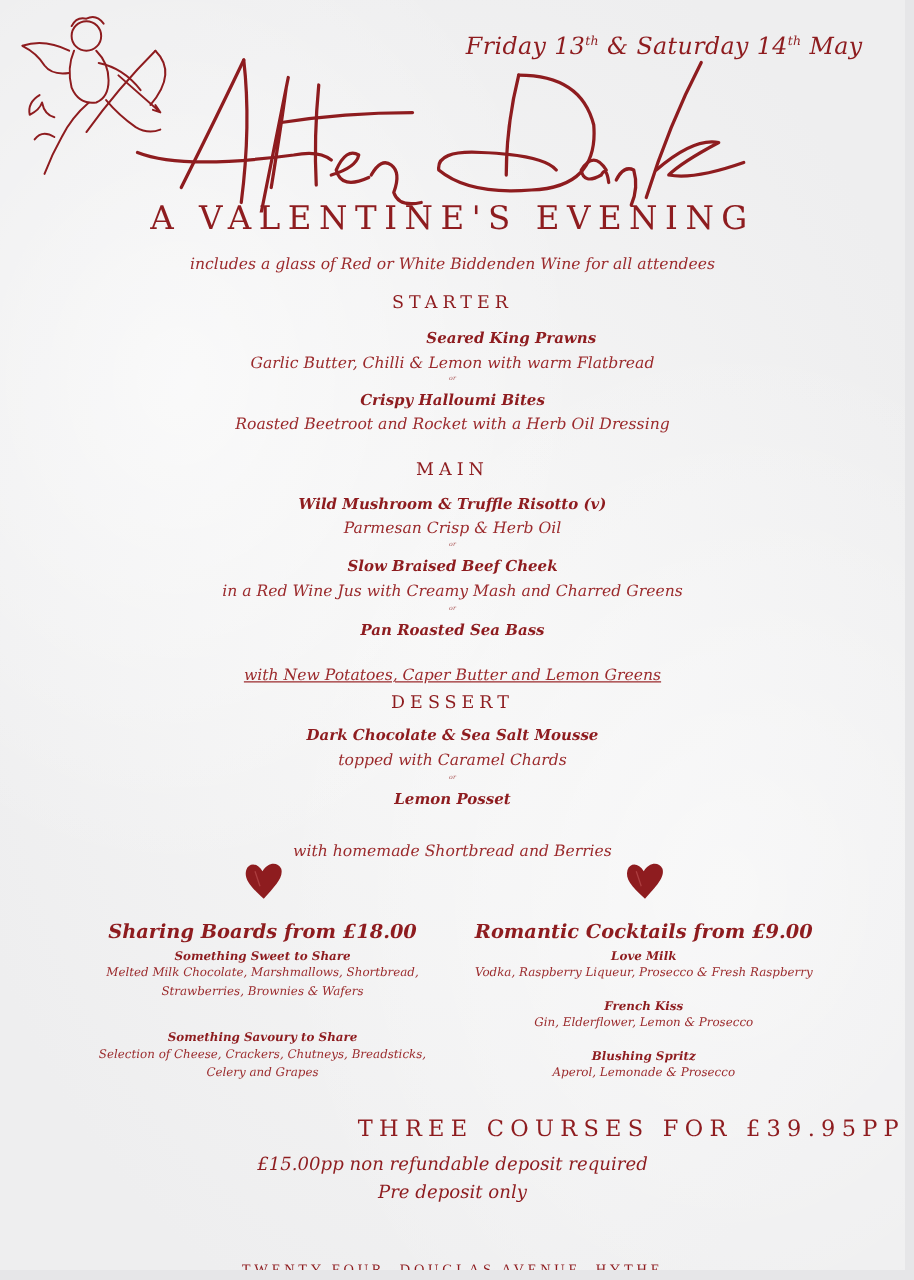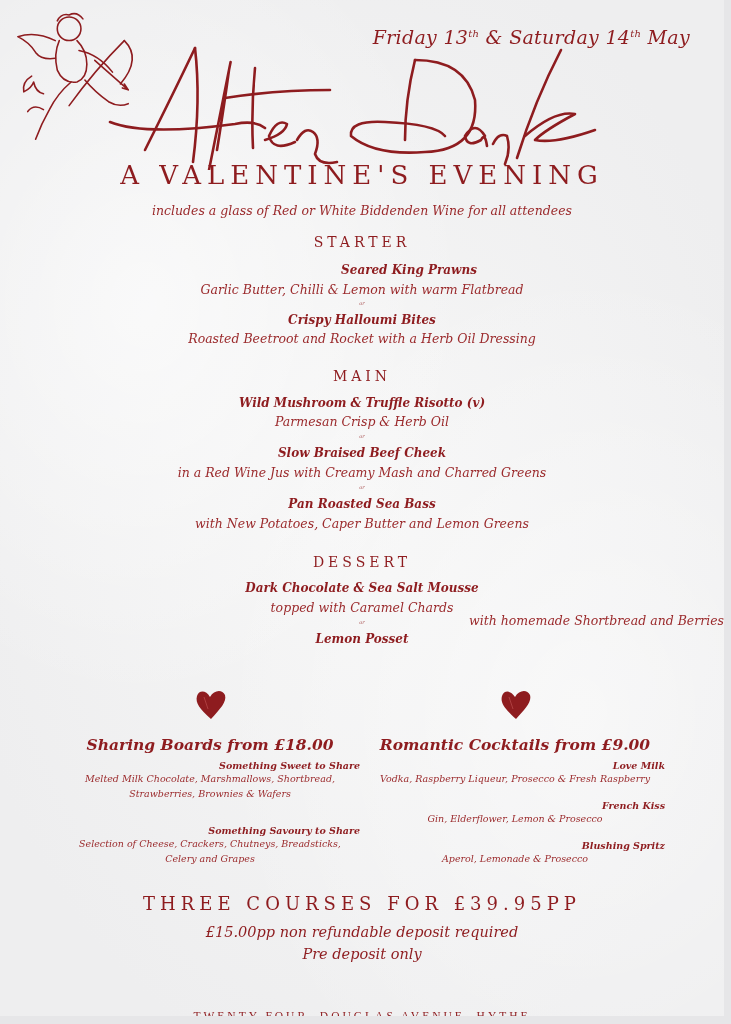--- a/index.html
+++ b/index.html
@@ -34,23 +34,23 @@
   .wine-note { top: 203px; font-size: 12.5px; font-style: italic; color: #9b2a2c; }
   .section-head {
     font-size: 14px; letter-spacing: 4px; color: #8e1c1f; font-weight: normal;
   }
   .dish { font-size: 12px; font-weight: bold; font-style: italic; color: #8e1c1f; }
   .desc { font-size: 12.5px; font-style: italic; color: #9b2a2c; }
   .or { font-size: 5px; font-style: italic; color: #a55; }
   .heart { position: absolute; width: 34px; height: 32px; }
   .col-title { font-size: 15.5px; font-weight: bold; font-style: italic; color: #8e1c1f; }
   .col { position: absolute; text-align: center; }
-  .col-sub { font-size: 9.5px; font-weight: bold; font-style: italic; color: #8e1c1f; text-align: right; }
+  .col-sub { font-size: 9.5px; font-weight: bold; font-style: italic; color: #8e1c1f; }
   .col-desc { font-size: 9.5px; font-style: italic; color: #9b2a2c; line-height: 15px; }
-  .price-line { top: 893px; font-size: 18px; letter-spacing: 5px; color: #8e1c1f; }
+  .price-line { top: 893px; font-size: 18px; letter-spacing: 5px; color: #8e1c1f; text-align: right; }
   .deposit { top: 924px; font-size: 14.5px; font-style: italic; color: #8e1c1f; }
   .preorder { top: 946px; font-size: 14.5px; font-style: italic; color: #8e1c1f; }
   .address { top: 1010px; font-size: 11.5px; letter-spacing: 3px; color: #8e1c1f; font-family: Liberation Serif, serif; }
 </style>
 </head>
 <body>
 
 <div class="paper">
 
   <svg class="cupid" viewBox="0 0 140 150" fill="none" stroke="#8e1c1f" stroke-width="1.6" stroke-linecap="round" stroke-linejoin="round">
@@ -109,28 +109,28 @@
   <div class="center desc" style="top:331px;">Roasted Beetroot and Rocket with a Herb Oil Dressing</div>
 
   <div class="center section-head" style="top:368px;">MAIN</div>
   <div class="center dish" style="top:396px;">Wild Mushroom &amp; Truffle Risotto (v)</div>
   <div class="center desc" style="top:414px;">Parmesan Crisp &amp; Herb Oil</div>
   <div class="center or" style="top:433px;">or</div>
   <div class="center dish" style="top:446px;">Slow Braised Beef Cheek</div>
   <div class="center desc" style="top:465px;">in a Red Wine Jus with Creamy Mash and Charred Greens</div>
   <div class="center or" style="top:484px;">or</div>
   <div class="center dish" style="top:497px;">Pan Roasted Sea Bass</div>
-  <div class="center desc" style="top:516px;">with New Potatoes, Caper Butter and Lemon Greens</div>
+  <div class="center desc" style="top:532px;text-decoration:underline;">with New Potatoes, Caper Butter and Lemon Greens</div>
 
   <div class="center section-head" style="top:554px;">DESSERT</div>
   <div class="center dish" style="top:581px;">Dark Chocolate &amp; Sea Salt Mousse</div>
   <div class="center desc" style="top:600px;">topped with Caramel Chards</div>
   <div class="center or" style="top:619px;">or</div>
   <div class="center dish" style="top:632px;">Lemon Posset</div>
-  <div class="center desc" style="top:613px;text-align:right;">with homemade Shortbread and Berries</div>
+  <div class="center desc" style="top:673px;">with homemade Shortbread and Berries</div>
 
   <svg class="heart" style="left:194px; top:689px;" viewBox="0 0 34 32">
     <path d="M17 30 C6 20 1 14 3 7 C5 1 12 1 16 8 C20 1 28 0 31 6 C33 13 26 20 17 30 Z" fill="#8e1c1f"></path>
     <path d="M10 8 L14 20" stroke="#c25556" stroke-width="1" opacity="0.6"></path>
   </svg>
   <svg class="heart" style="left:499px; top:689px;" viewBox="0 0 34 32">
     <path d="M17 30 C6 20 1 14 3 7 C5 1 12 1 16 8 C20 1 28 0 31 6 C33 13 26 20 17 30 Z" fill="#8e1c1f"></path>
     <path d="M10 8 L14 20" stroke="#c25556" stroke-width="1" opacity="0.6"></path>
   </svg>
 

